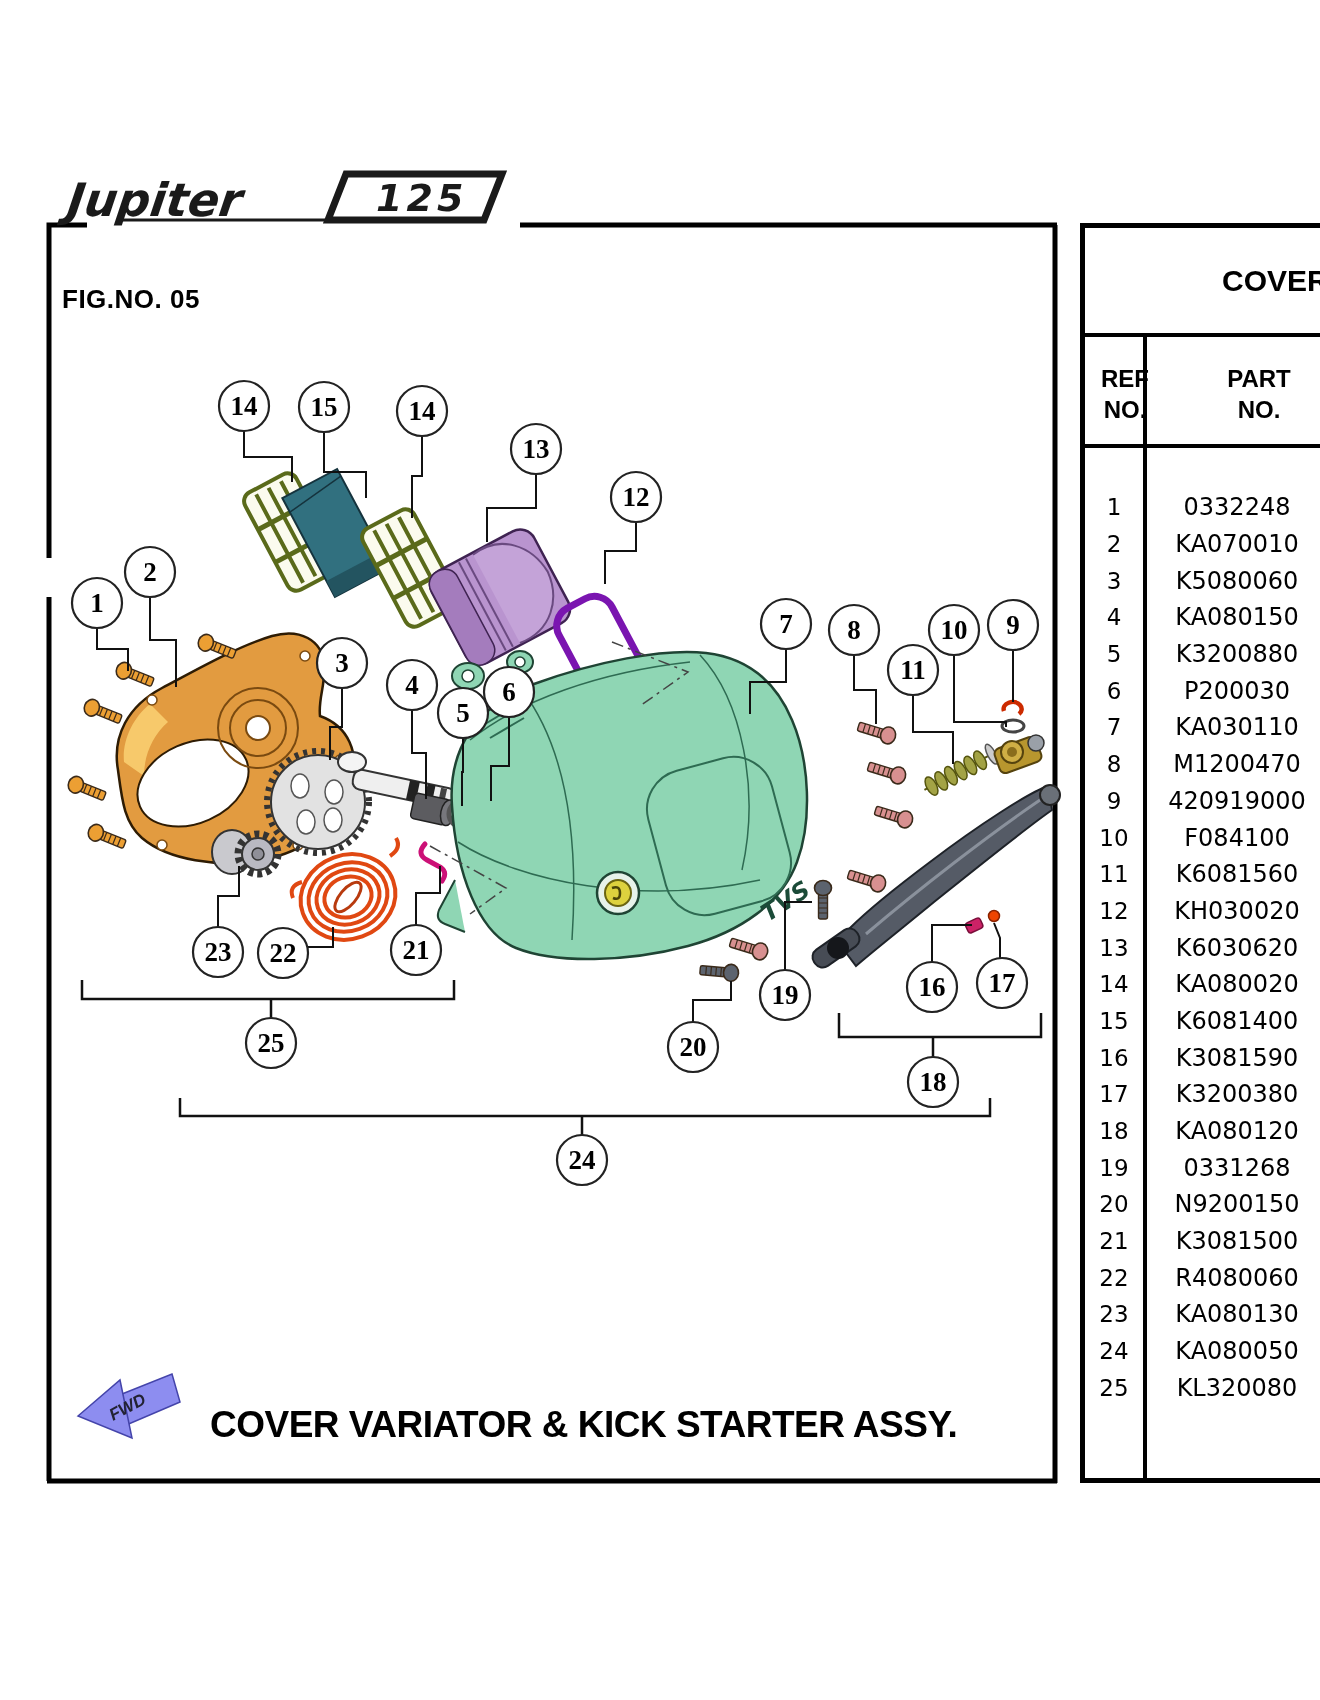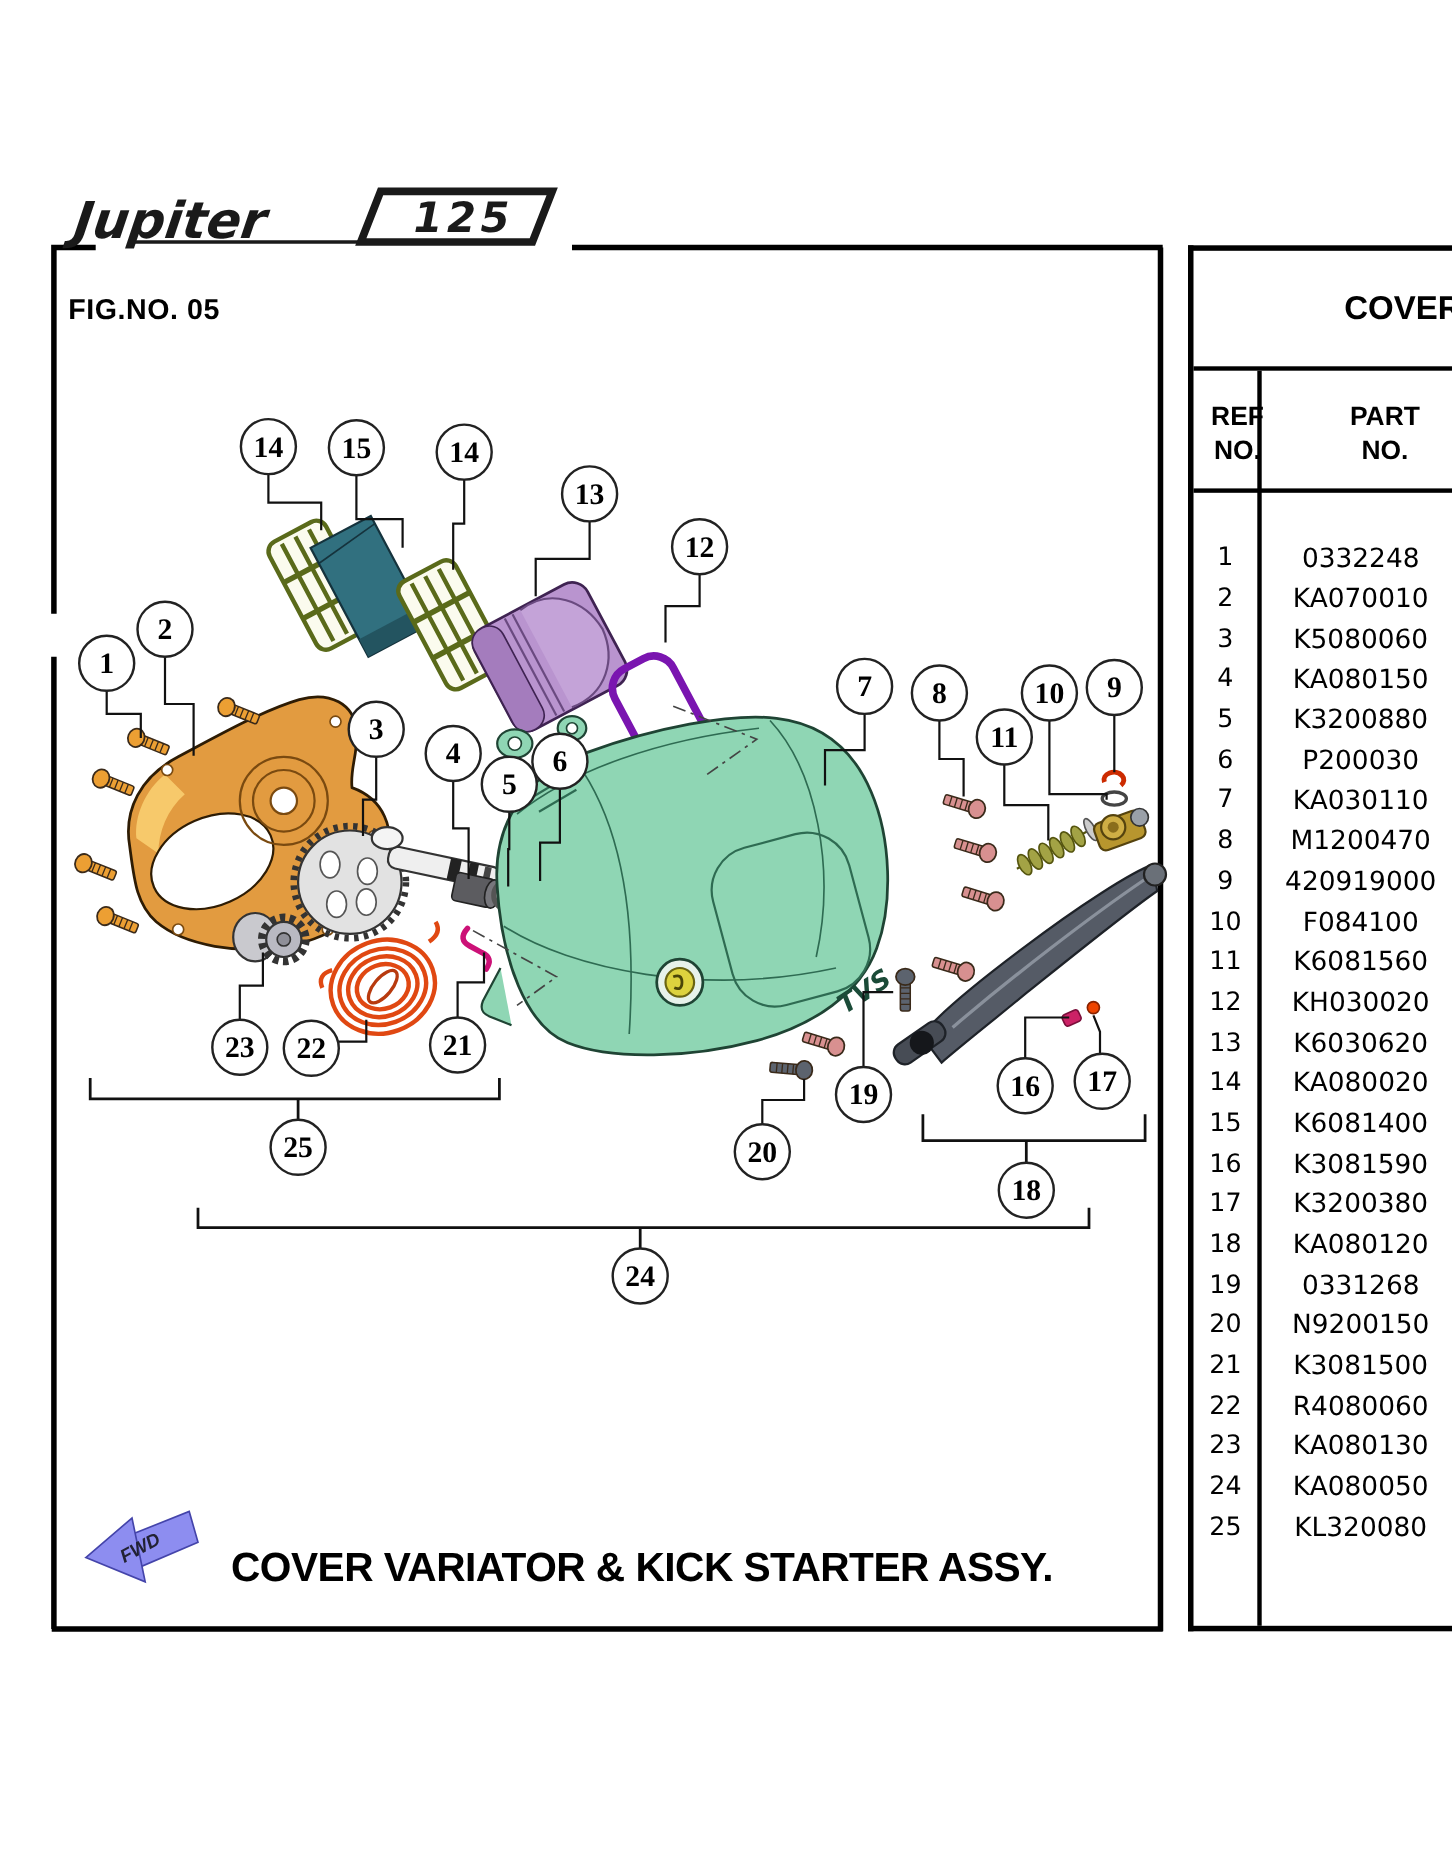--- a/index.html
+++ b/index.html
@@ -1,19 +1,19 @@
 <!DOCTYPE html>
 <html><head>
 <meta charset="utf-8">
 <style>
   html,body{margin:0;padding:0;background:#fff;}
   .page{position:relative;width:1320px;height:1700px;overflow:hidden;background:#fff;
         font-family:"Liberation Sans",sans-serif;color:#000;}
   .diagram-svg{position:absolute;left:0;top:0;}
-  .fig-no{position:absolute;left:62px;top:266px;font-size:26px;font-weight:bold;letter-spacing:.5px;}
+  .fig-no{position:absolute;left:62px;top:284px;font-size:26px;font-weight:bold;letter-spacing:.5px;}
   .footer-title{position:absolute;left:210px;top:1404px;font-size:37px;font-weight:bold;letter-spacing:-.5px;white-space:nowrap;}
   
   .table-panel{position:absolute;left:1080px;top:223px;width:420px;height:1250px;
                border:5px solid #000;border-right:none;box-sizing:content-box;}
   .tp-inner{position:relative;width:100%;height:100%;}
   .tp-title{height:105px;border-bottom:4px solid #000;display:flex;align-items:center;
             padding-left:137px;font-size:30px;font-weight:bold;white-space:nowrap;
             font-family:"Liberation Sans",sans-serif;}
   .tp-header{height:107px;border-bottom:4px solid #000;display:flex;}
   .h-ref{width:80px;text-align:center;padding-top:26px;font-weight:bold;font-size:24px;line-height:1.3;}

